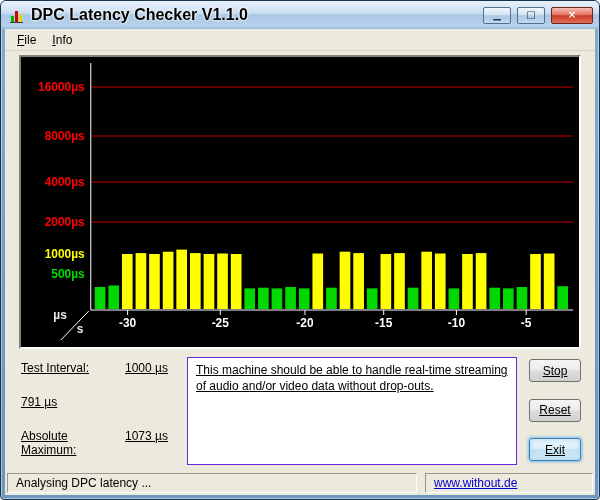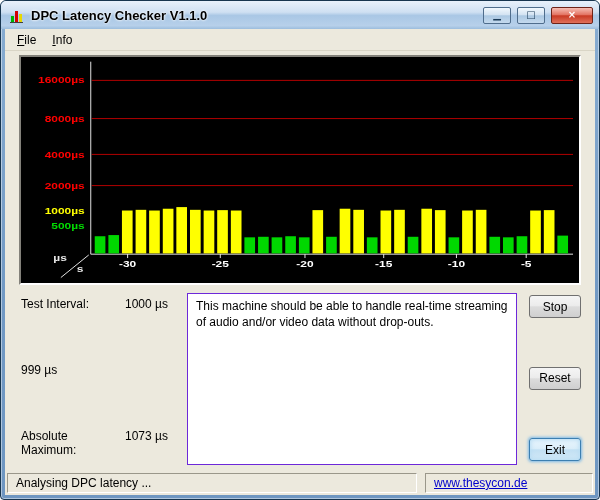--- a/index.html
+++ b/index.html
@@ -11,21 +11,21 @@
     background:linear-gradient(180deg,#a9c6e2 0%,#86abd0 6%,#7199c4 60%,#6e96c1 100%);
     box-shadow:inset 0 0 0 1px rgba(255,255,255,.45);
   }
 
   
   .titlebar {
     height:28px; display:flex; align-items:center; gap:6px; padding:0 6px 0 9px;
     background:linear-gradient(180deg,#e8f1fb 0%,#cfe0f2 40%,#a9c7e5 52%,#b7d0ea 88%,#9cbddd 100%);
     border-radius:5px 5px 0 0;
   }
-  .title-text { flex:1; font-size:13px; font-weight:700; color:#000;
+  .title-text { flex:1; font-size:16px; font-weight:700; color:#000;
     text-shadow:0 0 3px #fff,0 0 2px #fff; white-space:nowrap; }
   .win-btn {
     height:17px; border:1px solid #4f6d8c; border-radius:2px; padding:0;
     font-family:"DejaVu Sans", sans-serif; font-size:10px; line-height:14px;
     display:flex; align-items:center; justify-content:center; cursor:default;
   }
   .win-btn.minmax { width:28px; color:#1b3a57;
     background:linear-gradient(180deg,#f2f8fd 0%,#d3e3f2 45%,#abc8e2 52%,#c4daee 100%); }
   .win-btn.close { width:42px; color:#fff; font-weight:700;
     border-color:#6e2318;
@@ -37,30 +37,30 @@
     background:#ece9dd; display:flex; flex-direction:column;
   }
 
   .menubar { height:21px; display:flex; align-items:center; padding-left:4px;
     border-bottom:1px solid #d9d5c6; background:#ece9dd; }
   .menu-item { display:inline-block; padding:2px 8px; font-size:12px; color:#000; cursor:default;text-align:center; }
   .menu-item::first-letter { text-decoration:underline; }
 
   
   .chart-frame {
-    margin:4px 14px 0 14px; height:230px; box-sizing:border-box;
+    margin:4px 14px 0 14px; height:294px; box-sizing:border-box;
     border:2px solid; border-color:#83817a #ffffff #ffffff #83817a;
     background:#000; position:relative;
   }
   .plot { position:absolute; inset:0; }
   .plot svg { display:block; }
   .plot text { font-family:"Liberation Sans", sans-serif; }
 
   
-  .info-panel { flex:1; display:flex; gap:12px; margin:8px 14px 6px 8px; }
+  .info-panel { flex:1; display:flex; gap:12px; margin:8px 14px 6px 8px;text-decoration:underline; }
   .stats { width:162px; display:flex; flex-direction:column; justify-content:space-between;
     padding:4px 0 8px 8px; box-sizing:border-box; }
   .stat-row { display:flex; font-size:12px; color:#000; }
   .stat-label { width:104px; }
   .message-box { flex:1; background:#fff; border:1px solid #6d28d9; padding:4px 8px;
     font-size:12px; color:#000; line-height:1.35; }
   .side-buttons { width:52px; display:flex; flex-direction:column;
     justify-content:space-between; padding:2px 0 4px 0; }
   .btn {
     height:23px; font-family:"Liberation Sans", sans-serif; font-size:12px; color:#000;
@@ -176,21 +176,21 @@
         </div>
     </div>
 
     <div class="info-panel">
       <div class="stats">
         <div class="stat-row">
           <span class="stat-label">Test Interval:</span>
           <span class="stat-value">1000 µs</span>
         </div>
         <div class="stat-row">
-          <span class="stat-value">999 µs</span>
+          <span class="stat-value">791 µs</span>
         </div>
         <div class="stat-row">
           <span class="stat-label">Absolute Maximum:</span>
           <span class="stat-value">1073 µs</span>
         </div>
       </div>
 
       <div class="message-box">This machine should be able to handle real-time streaming of audio and/or video data without drop-outs.</div>
 
       <div class="side-buttons">
@@ -198,18 +198,18 @@
         <button class="btn">Reset</button>
         <button class="btn btn-focused">Exit</button>
       </div>
     </div>
 
     <div class="statusbar">
       <div class="status-cell main">
         <span>Analysing DPC latency ...</span>
       </div>
       <div class="status-cell link-cell">
-        <span class="weblink">www.thesycon.de</span>
+        <span class="weblink">www.without.de</span>
       </div>
     </div>
 
   </div>
 </div>
 
 </body></html>

